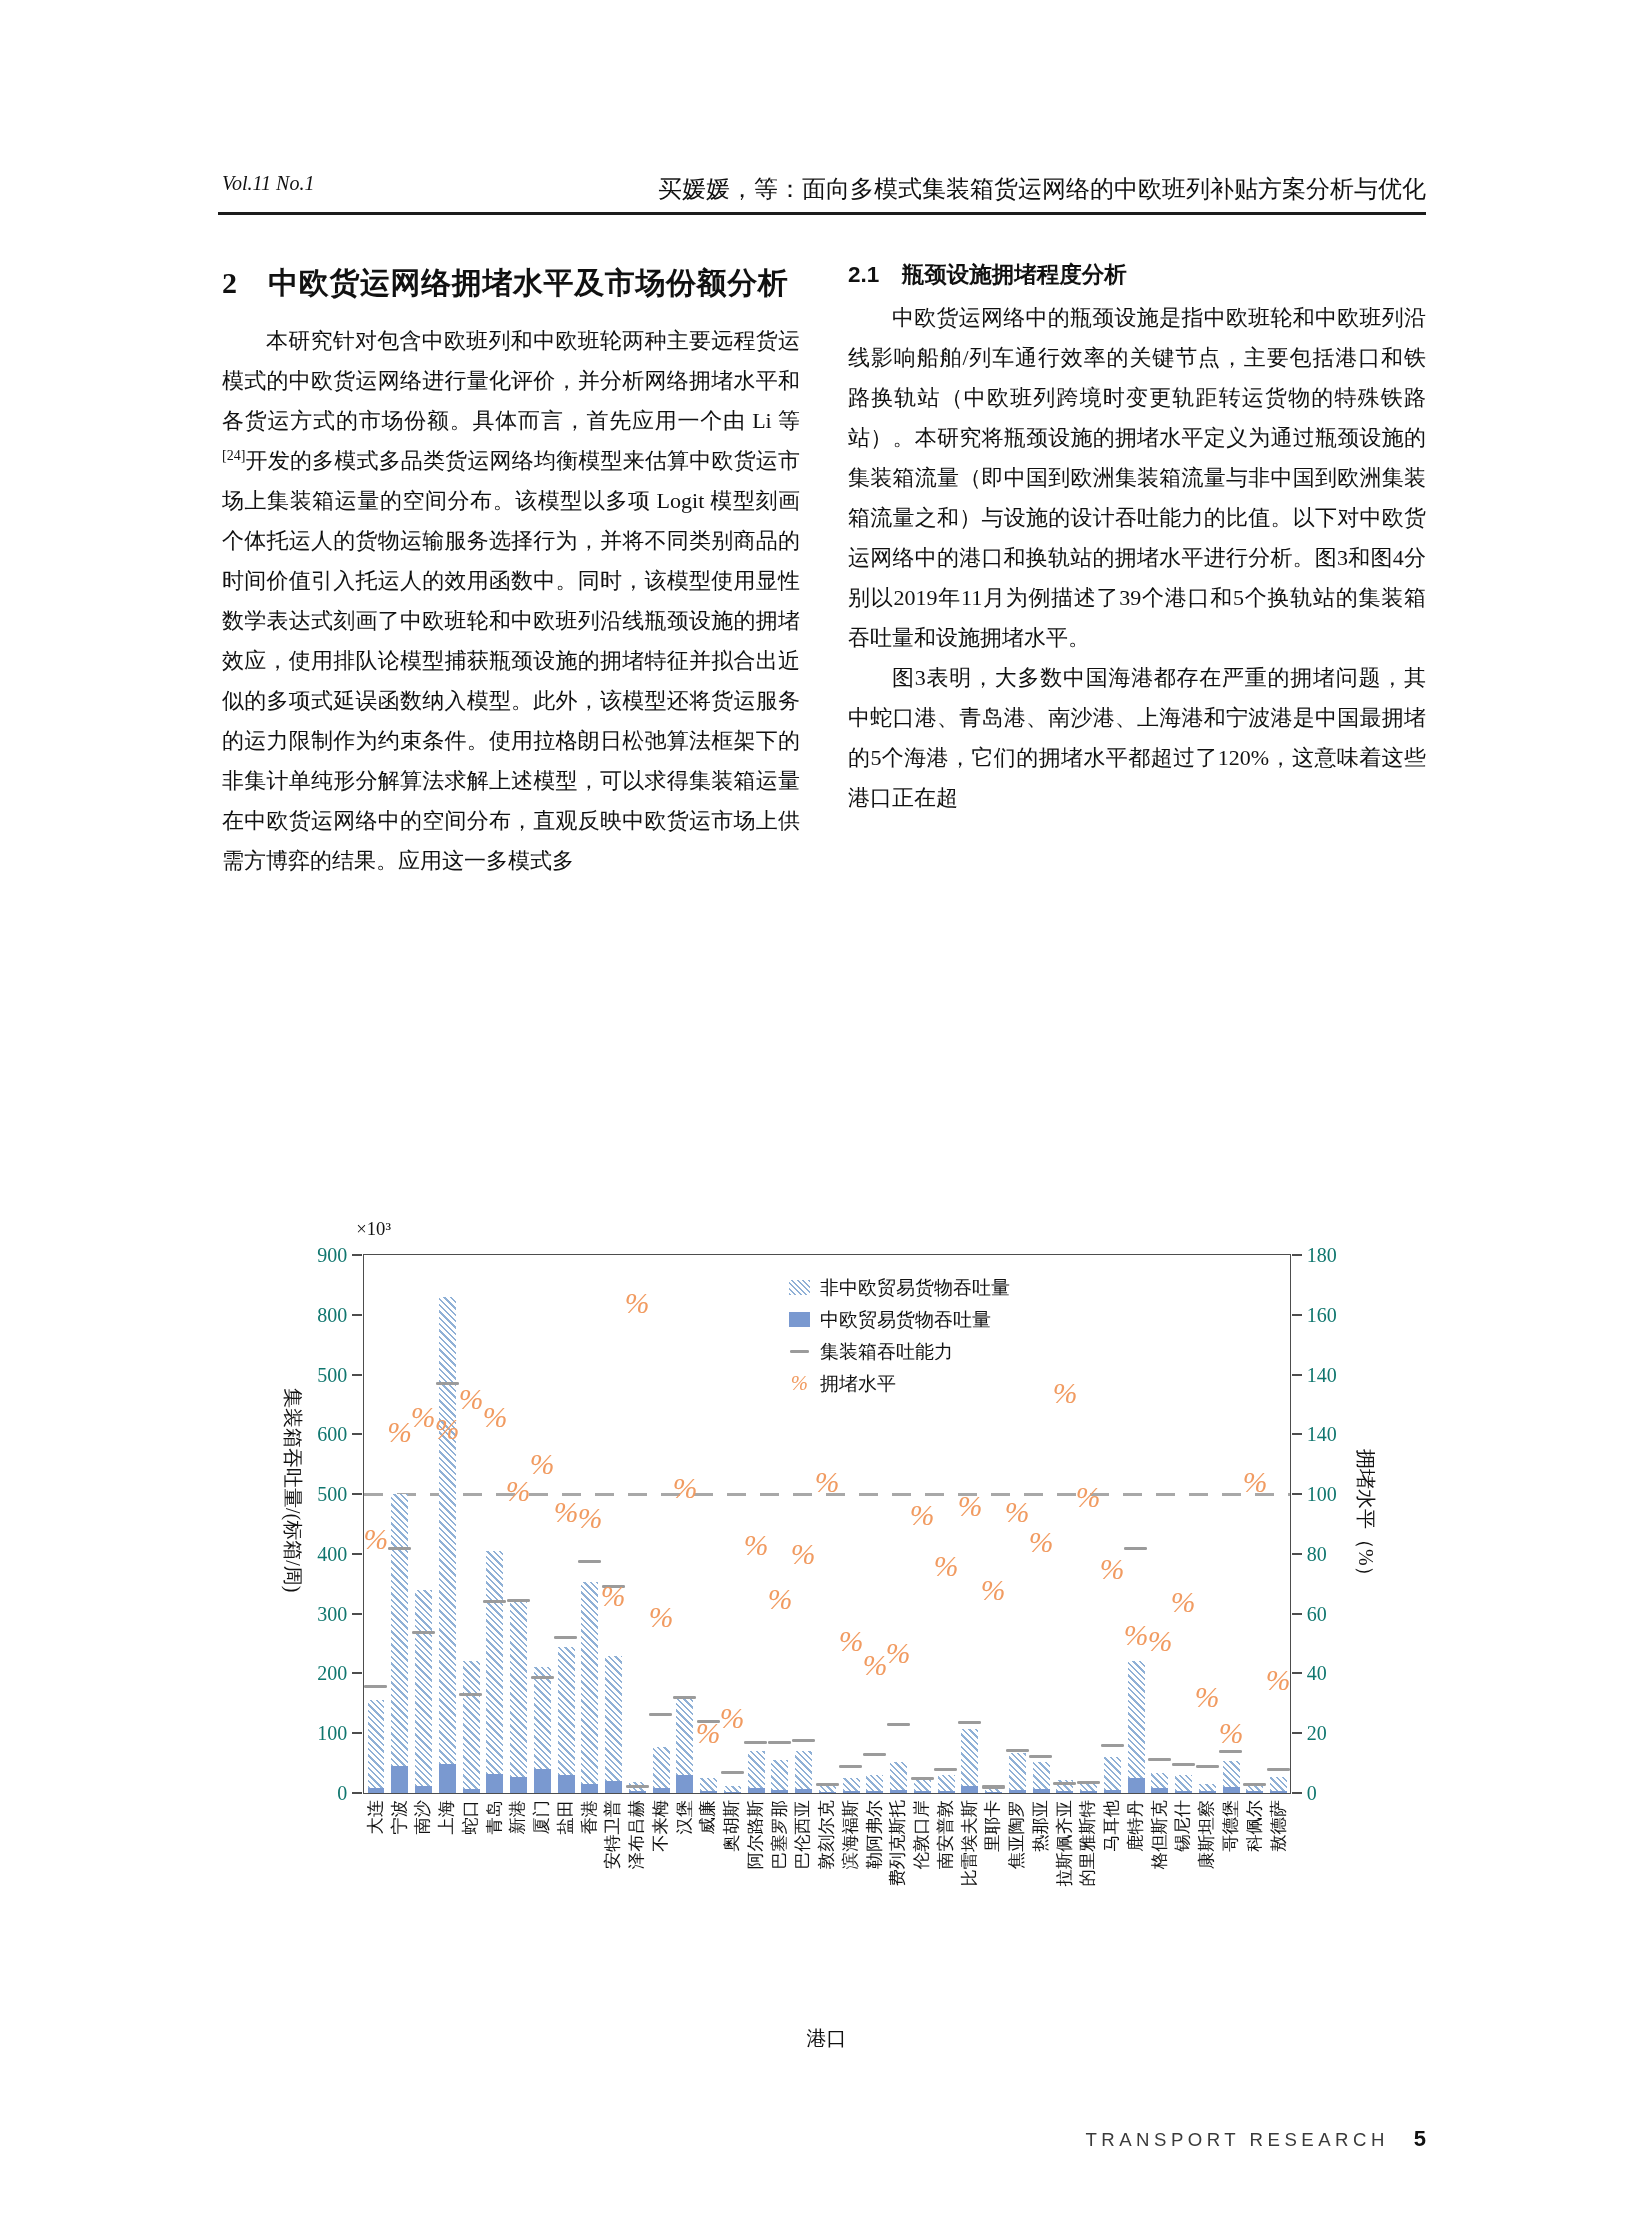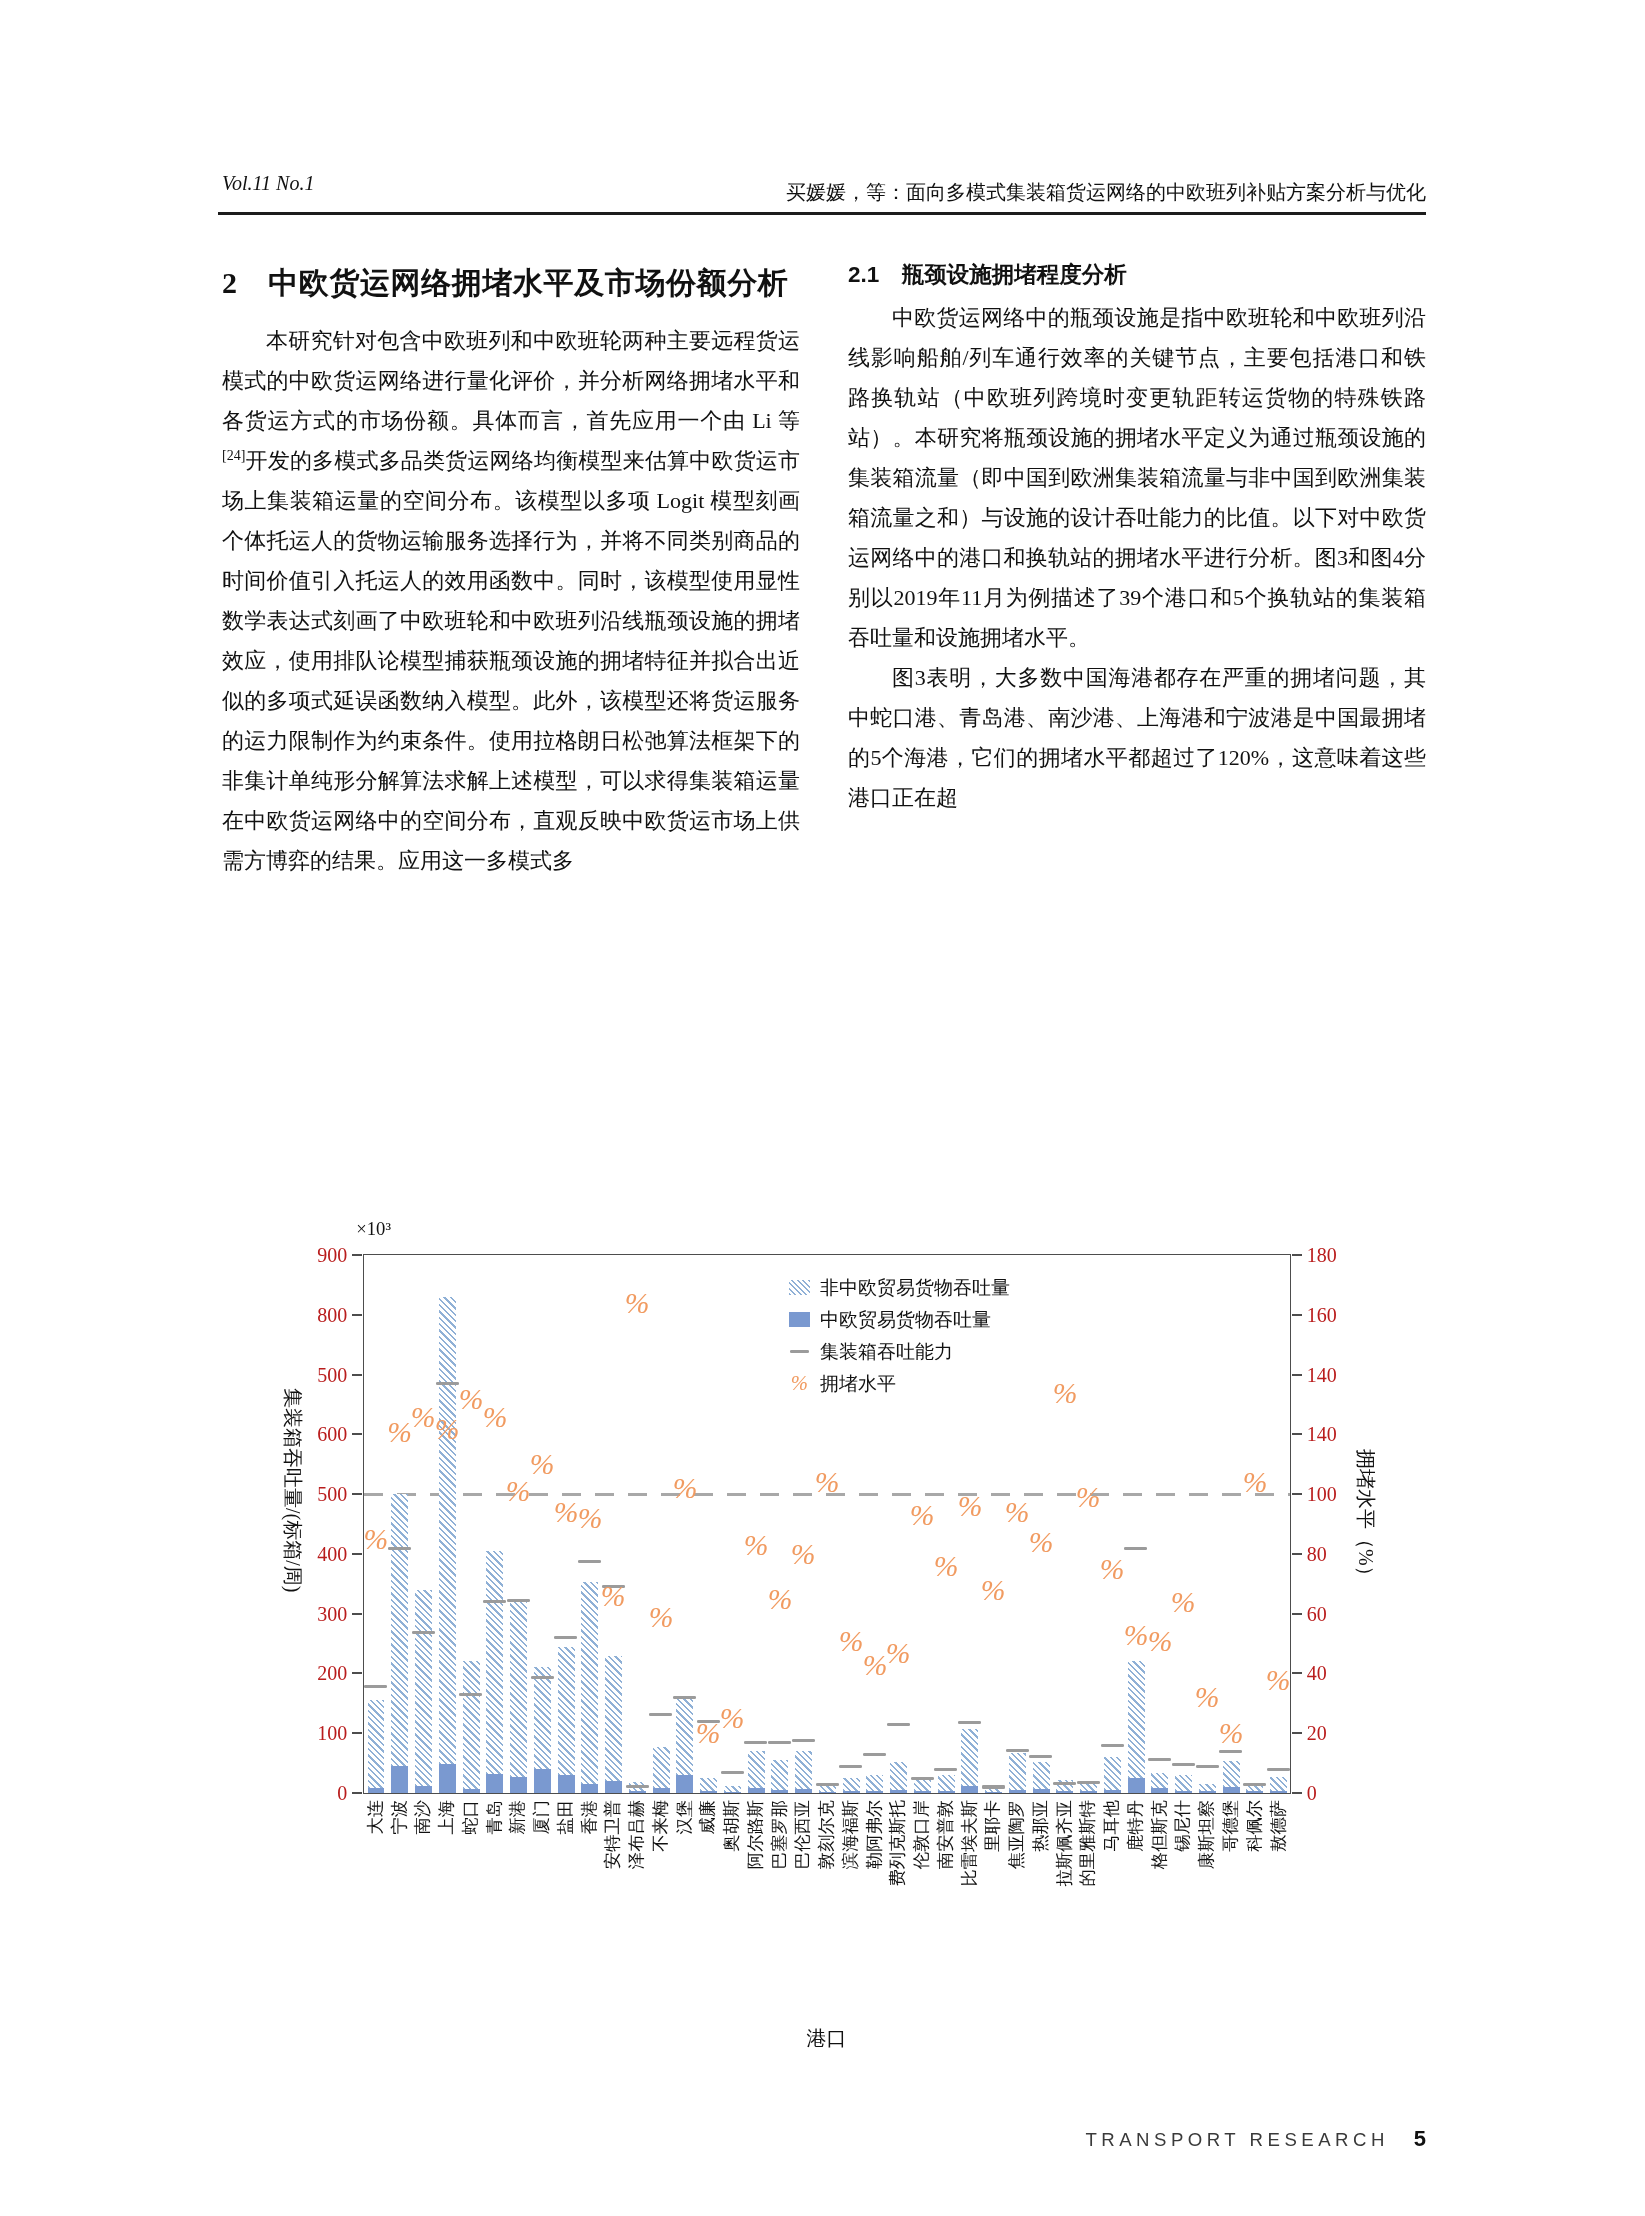--- a/index.html
+++ b/index.html
@@ -1,39 +1,39 @@
 <!DOCTYPE html>
 <html style="font-size:10.3px"><head>
 <meta charset="utf-8">
 <style>
   html,body{margin:0;padding:0;background:#e8e8e8;}
   .page{position:relative;width:1645px;height:2216px;background:#ffffff;margin:0 auto;overflow:hidden;
         font-family:"Liberation Serif","DejaVu Serif",serif;color:#111;}
   
   .hdr-vol{position:absolute;left:222px;top:172px;font-size:20px;font-style:italic;}
-  .hdr-title{position:absolute;right:219px;top:179px;font-size:20px;}
+  .hdr-title{position:absolute;right:219px;top:173px;font-size:24px;}
   .hdr-rule{position:absolute;left:218px;top:212px;width:1208px;height:3.2px;background:#1c1c1c;}
   
   .col{position:absolute;top:251px;width:578px;font-size:22px;line-height:40px;text-align:justify;}
   .col-left{left:222px;}
   .col-right{left:848px;}
   h2.sec{font-size:30px;line-height:53px;margin:5.1px 0 11.6px 0;font-weight:bold;letter-spacing:0.6px;}
   h3.subsec{font-size:22.5px;line-height:39px;margin:3.9px 0 3.9px 0;font-weight:bold;
             font-family:"Liberation Sans","DejaVu Sans",sans-serif;}
   p.body{margin:0;}
   p.indent{text-indent:2em;}
   sup.cite{font-size:14px;line-height:0;}
   
   .chart{position:absolute;left:0;top:1201px;width:1645px;height:938px;}
   .plot{position:absolute;left:363px;top:53px;width:926px;height:538px;border:1.9px solid #4d4d4d;}
   .scale-note{position:absolute;left:-7.7px;top:-37px;font-size:18.6px;}
   .tick{position:absolute;background:#4d4d4d;height:1.9px;width:9.6px;}
   .tick-left{left:-11.6px;}
   .tick-right{right:-11.6px;}
-  .ylab{position:absolute;font-size:20px;line-height:26px;color:#b91c1c;}
+  .ylab{position:absolute;font-size:20px;line-height:26px;color:#0f766e;}
   .ylab-left{right:calc(100% + 16.7px);width:51px;text-align:right;}
   .ylab-right{left:calc(100% + 16.7px);width:51px;text-align:left;}
   .refline{position:absolute;left:0;width:100%;height:3.2px;
            background:repeating-linear-gradient(90deg,#a8a8a8 0 19px,transparent 19px 33px);}
   .bar{position:absolute;width:16.7px;bottom:0;}
   .bar-ce{background:#7a99d0;}
   .bar-non{background:repeating-linear-gradient(45deg,#8fb0d6 0 1.7px,#ffffff 1.7px 4.5px);}
   .capdash{position:absolute;width:23px;height:3.2px;background:#9b9b9b;border-radius:1.3px;}
   .congmark{position:absolute;width:32px;text-align:center;font-size:29.6px;line-height:32px;
             font-style:italic;color:#f19b61;}

